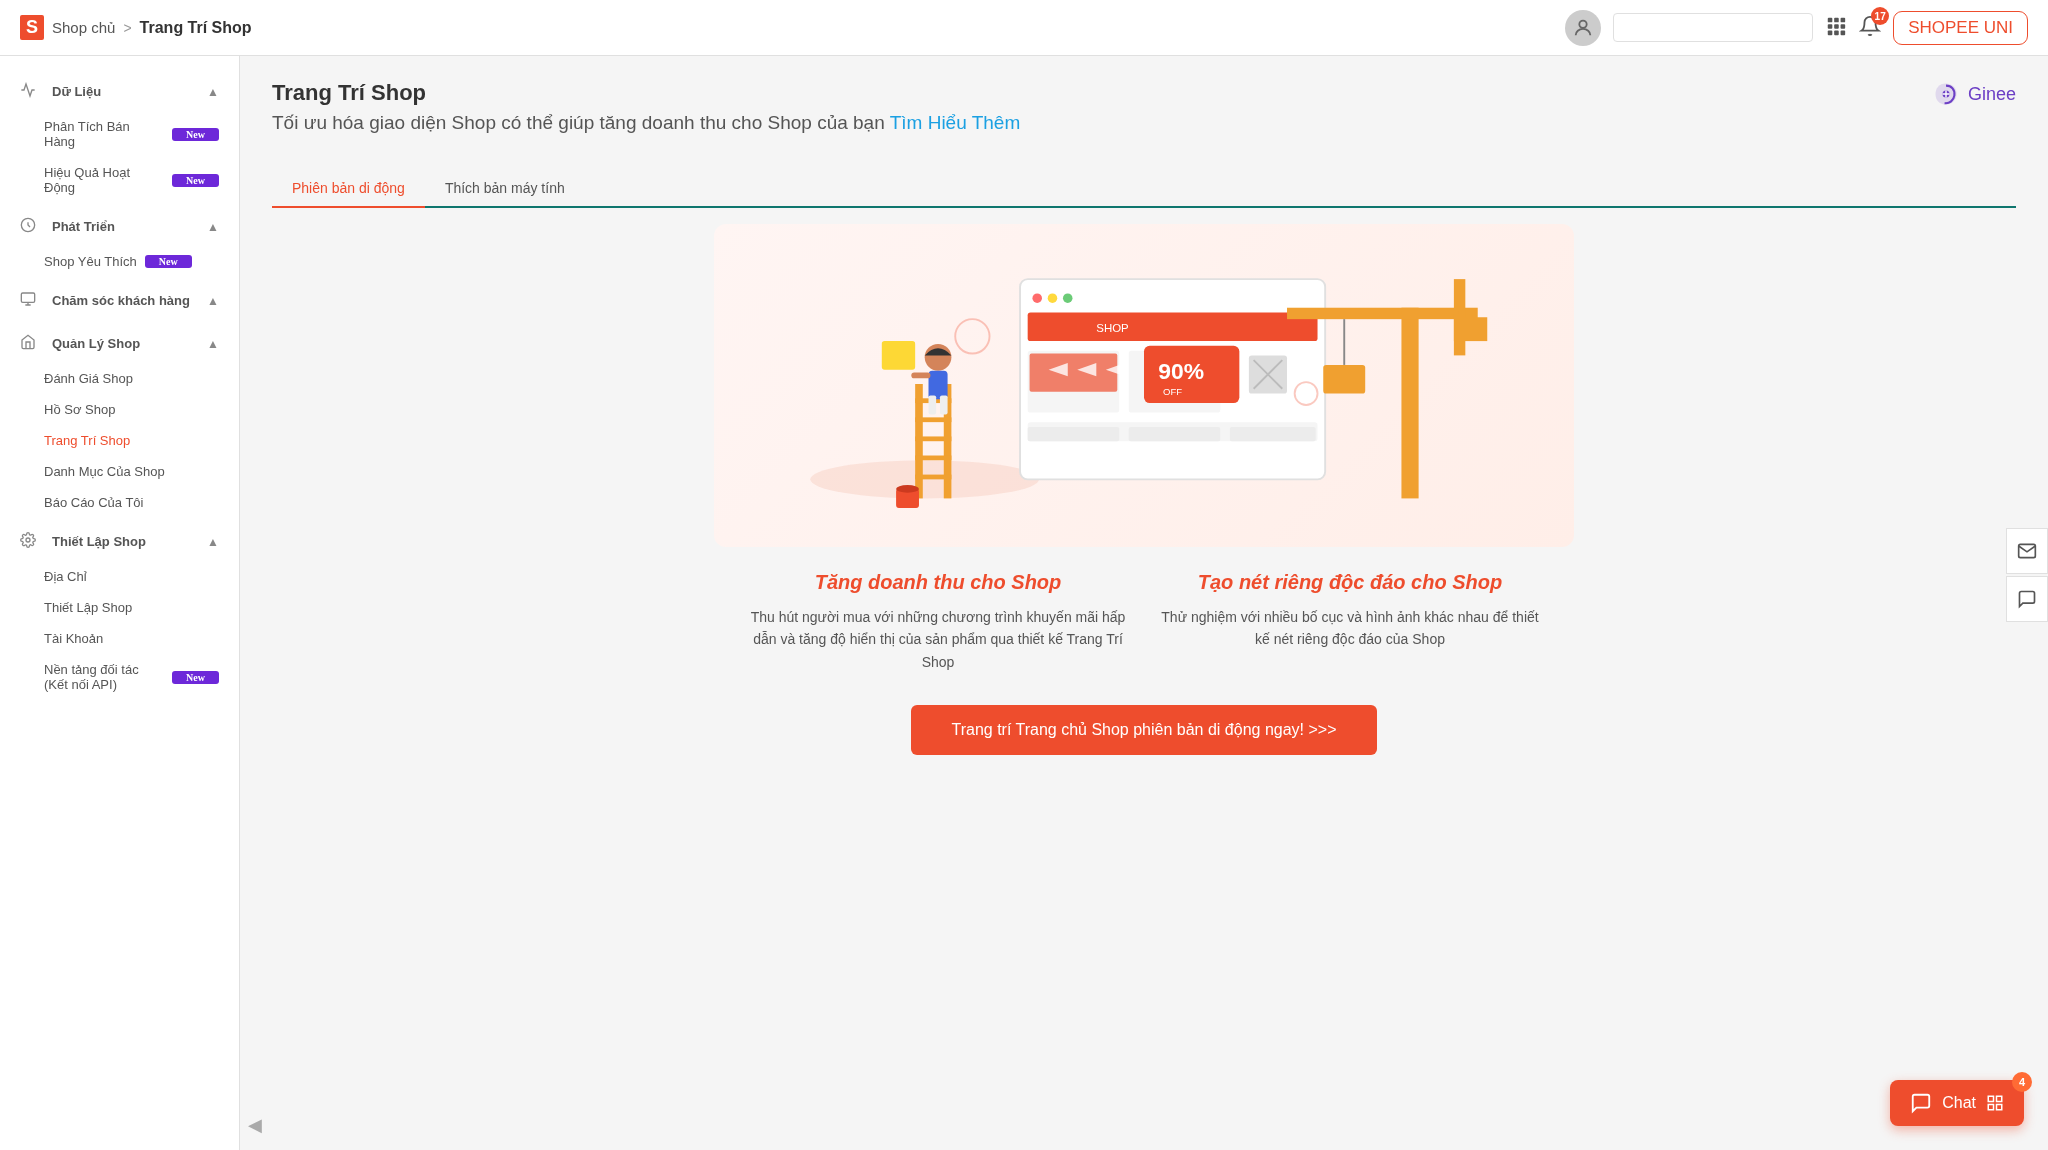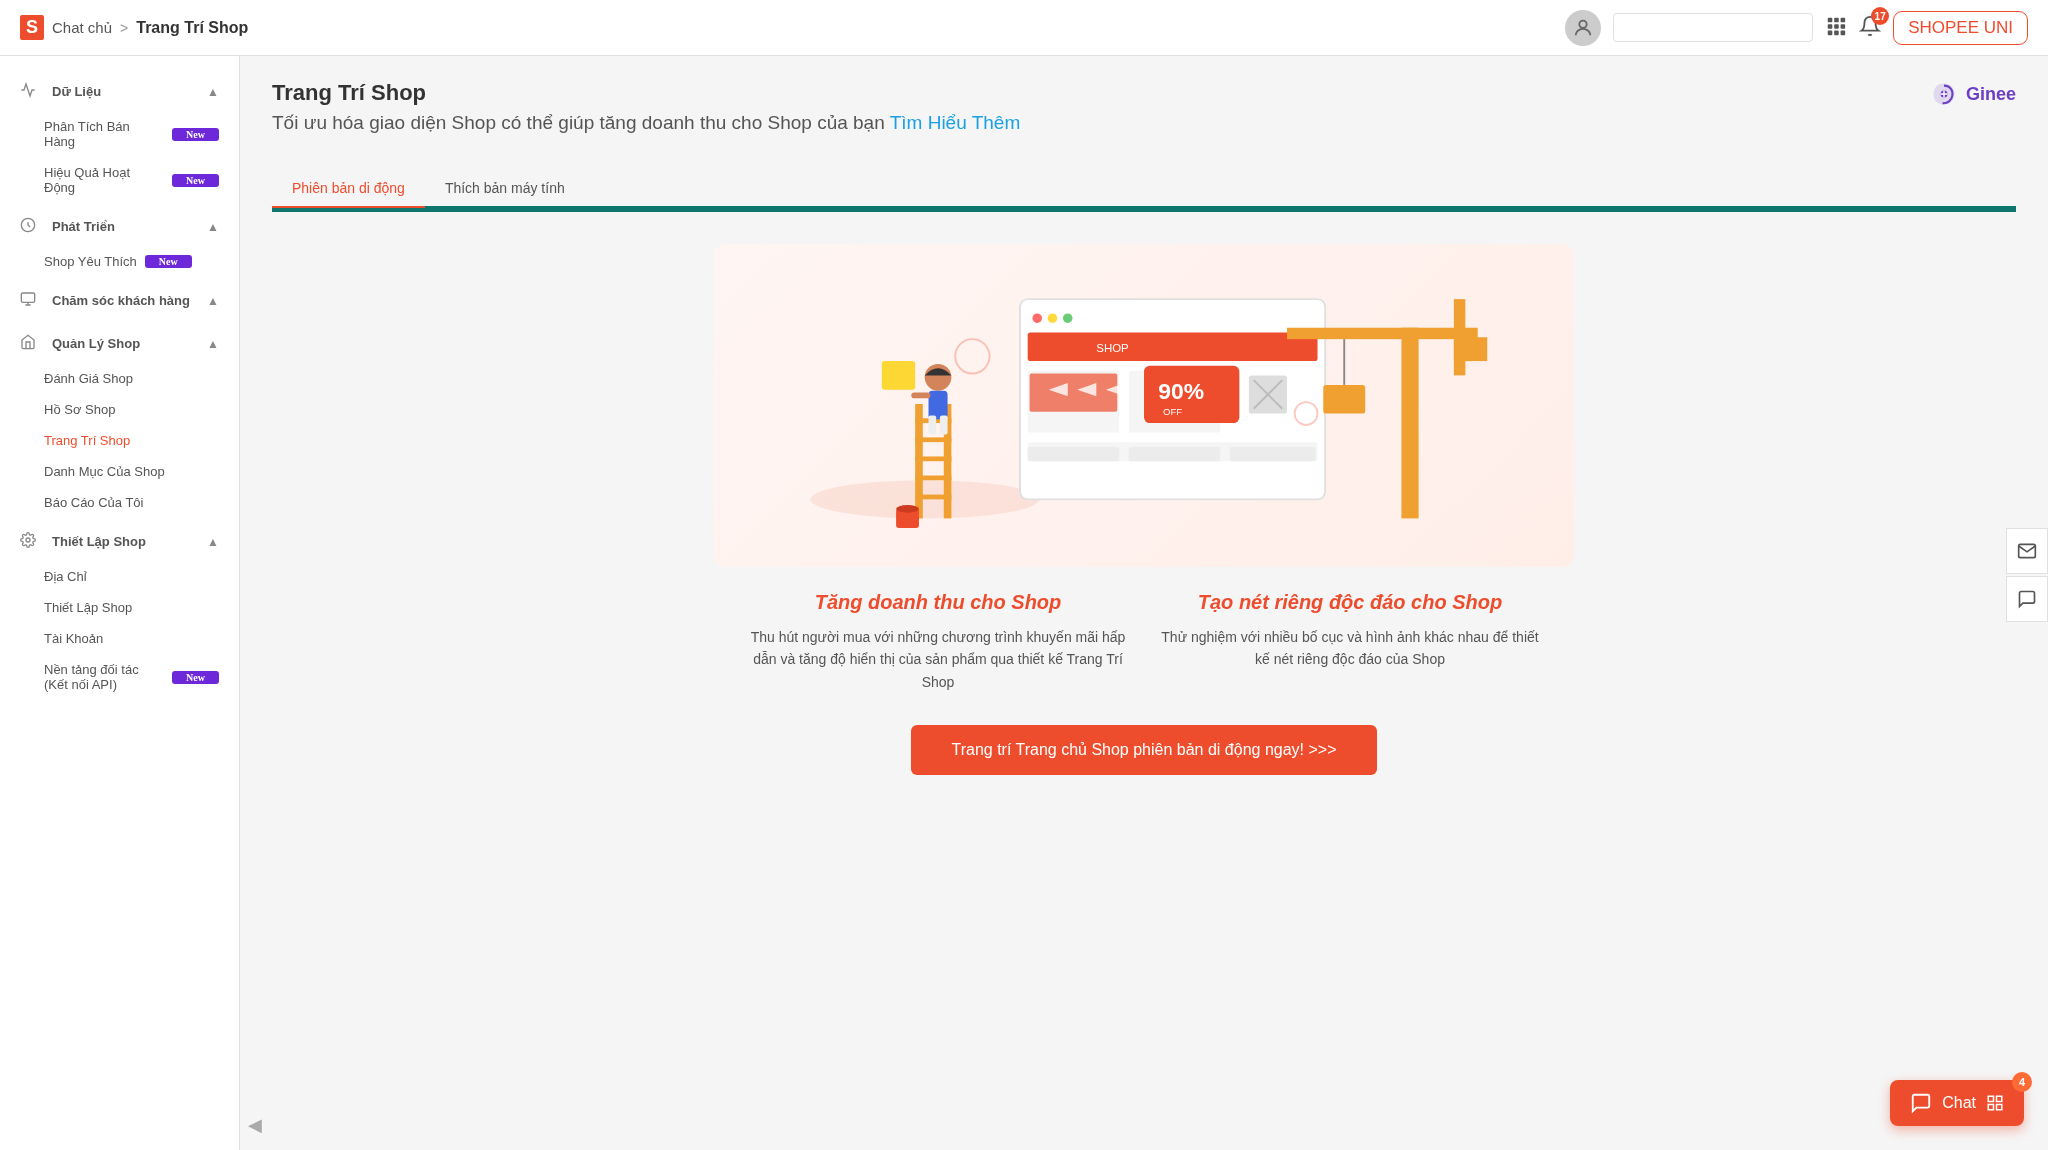--- a/index.html
+++ b/index.html
@@ -38,28 +38,28 @@
     .sidebar-section-header-left { display: flex; align-items: center; }
     .sidebar-item { padding: 8px 20px 8px 44px; cursor: pointer; color: #555; font-size: 13px; display: flex; align-items: center; gap: 8px; }
     .sidebar-item.active { color: #ee4d2d; font-weight: 500; }
     .badge-new { background: #6d28d9; color: white; font-size: 10px; padding: 1px 14px; border-radius: 3px; font-weight: bold; font-family: Liberation Serif, serif; }
     .chevron { font-size: 12px; color: #888; }
 
     
     .main { flex: 1; padding: 24px 32px; background: #f5f5f5; overflow-y: auto; position: relative; }
 
     
-    .ginee-logo { position: absolute; top: 24px; right: 32px; display: flex; align-items: center; gap: 8px; color: #6c3fc5; font-weight: bold; font-size: 18px; }
+    .ginee-logo { position: absolute; top: 24px; right: 32px; display: flex; align-items: center; gap: 8px; color: #6c3fc5; font-weight: normal; font-size: 18px; }
 
     .page-title { font-size: 22px; font-weight: 600; margin-bottom: 6px; }
     .page-subtitle { color: #555; font-size: 19px; margin-bottom: 36px; }
     .page-subtitle a { color: #1ba0e2; text-decoration: none; }
 
     
-    .tabs { display: flex; border-bottom: 6px solid #0f766e; margin-bottom: 32px; }
+    .tabs { display: flex; border-bottom: 2px solid #0f766e; margin-bottom: 16px; }
     .tab { padding: 10px 20px; cursor: pointer; font-size: 14px; border-bottom: 2px solid transparent; margin-bottom: -2px; color: #555; }
     .tab.active { color: #ee4d2d; border-bottom-color: #ee4d2d; font-weight: 500; }
 
     
     .features { display: grid; grid-template-columns: 1fr 1fr; gap: 24px; max-width: 800px; margin: 0 auto 32px; text-align: center; }
     .feature-title { color: #ee4d2d; font-style: italic; font-size: 20px; font-weight: bold; margin-bottom: 12px; }
     .feature-desc { color: #555; font-size: 14px; line-height: 1.6; }
 
     
     .cta-wrap { display: flex; justify-content: center; margin-bottom: 40px; }
@@ -81,21 +81,21 @@
     .illustration { background: linear-gradient(135deg, #fff5f3 0%, #ffeee8 100%); border-radius: 12px; padding: 20px; width: 100%; max-width: 860px; margin: 0 auto; }
   </style>
 </head>
 <body>
 
 <div class="header">
   <div class="header-logo">
     <span class="shopee-s">S</span>
   </div>
   <div class="header-breadcrumb">
-    <span class="header-trangchu">Chat chủ</span>
+    <span class="header-trangchu">Shop chủ</span>
     <span class="separator">&gt;</span>
     <span class="current">Trang Trí Shop</span>
   </div>
   <div class="header-spacer"></div>
   <div class="header-actions">
     <div class="header-avatar">
       <svg width="22" height="22" viewBox="0 0 24 24" fill="none" stroke="#666" stroke-width="2">
         <circle cx="12" cy="8" r="4"></circle>
           <path d="M4 20c0-4 3.6-7 8-7s8 3 8 7"></path>
       </svg>

